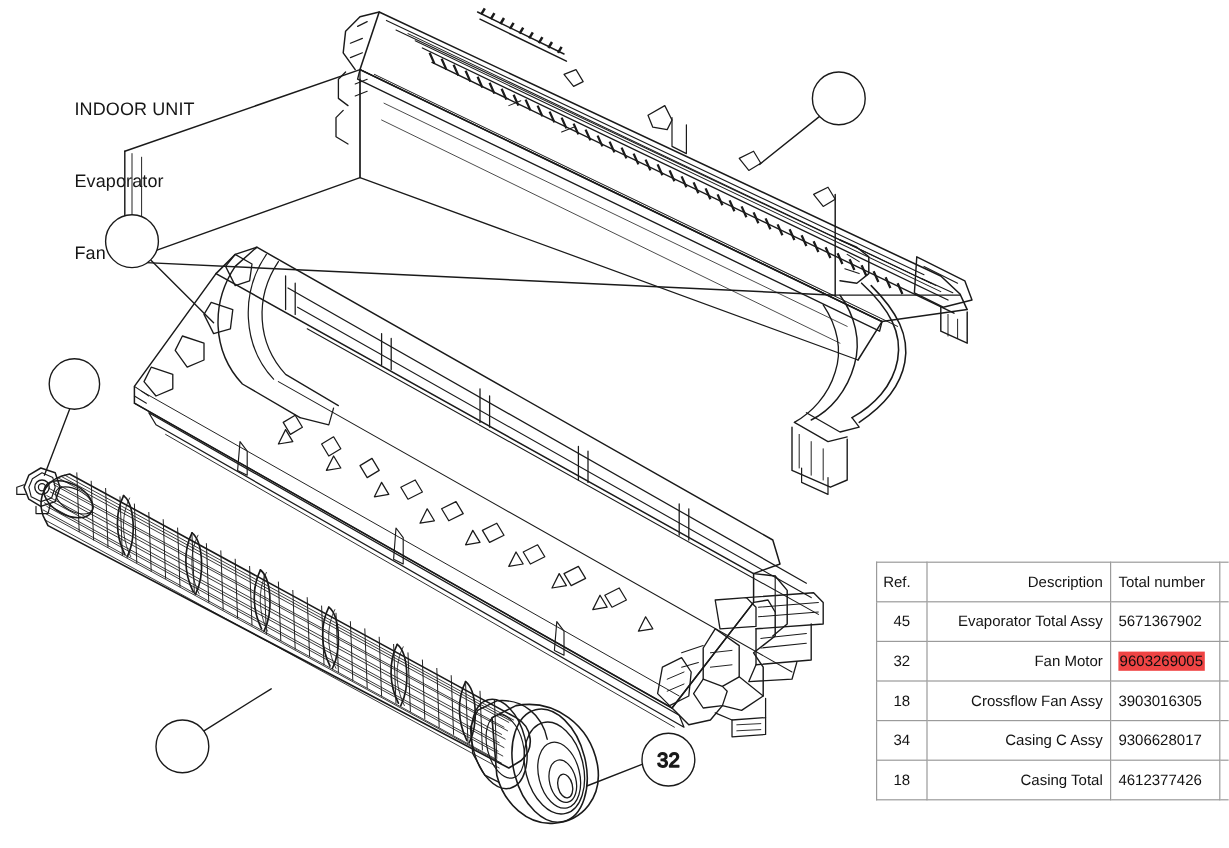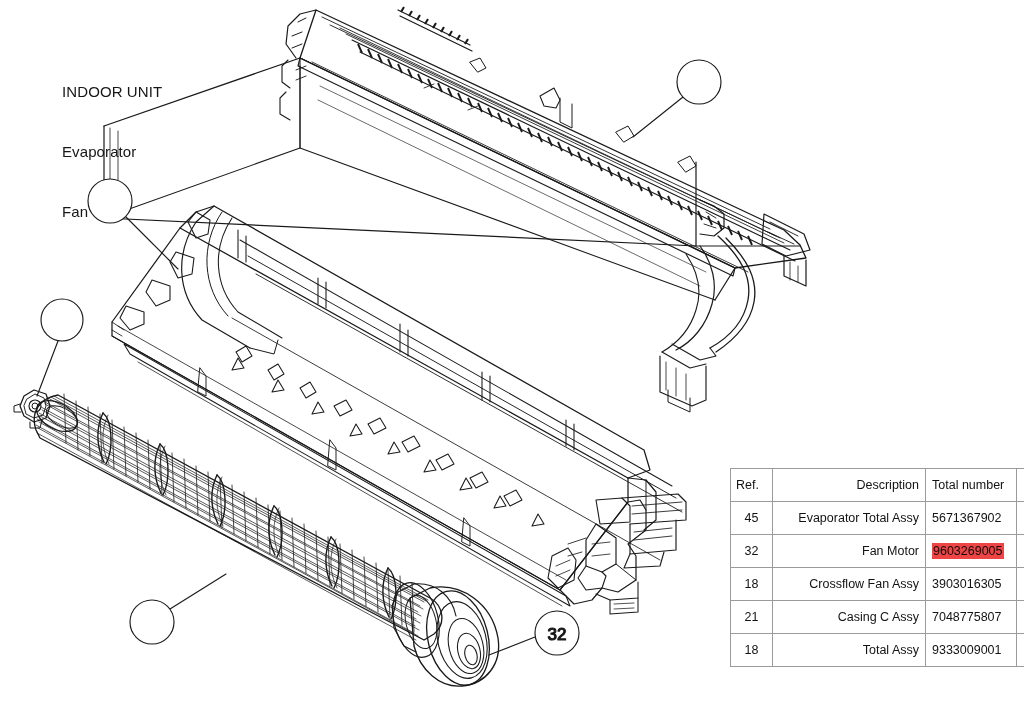--- a/index.html
+++ b/index.html
@@ -414,28 +414,28 @@
           <td class="col-part"><span class="pn-highlight">9603269005</span></td>
           <td class="col-blank"></td>
         </tr>
         <tr>
           <td class="col-ref">18</td>
           <td class="col-desc">Crossflow Fan Assy</td>
           <td class="col-part"><span>3903016305</span></td>
           <td class="col-blank"></td>
         </tr>
         <tr>
-          <td class="col-ref">21</td>
+          <td class="col-ref">34</td>
           <td class="col-desc">Casing C Assy</td>
-          <td class="col-part"><span>7048775807</span></td>
+          <td class="col-part"><span>9306628017</span></td>
           <td class="col-blank"></td>
         </tr>
         <tr>
           <td class="col-ref">18</td>
-          <td class="col-desc">Total Assy</td>
-          <td class="col-part"><span>9333009001</span></td>
+          <td class="col-desc">Casing Total</td>
+          <td class="col-part"><span>4612377426</span></td>
           <td class="col-blank"></td>
         </tr>
       </tbody>
     </table>
   </div>
 
 </div>
 
 </body></html>

